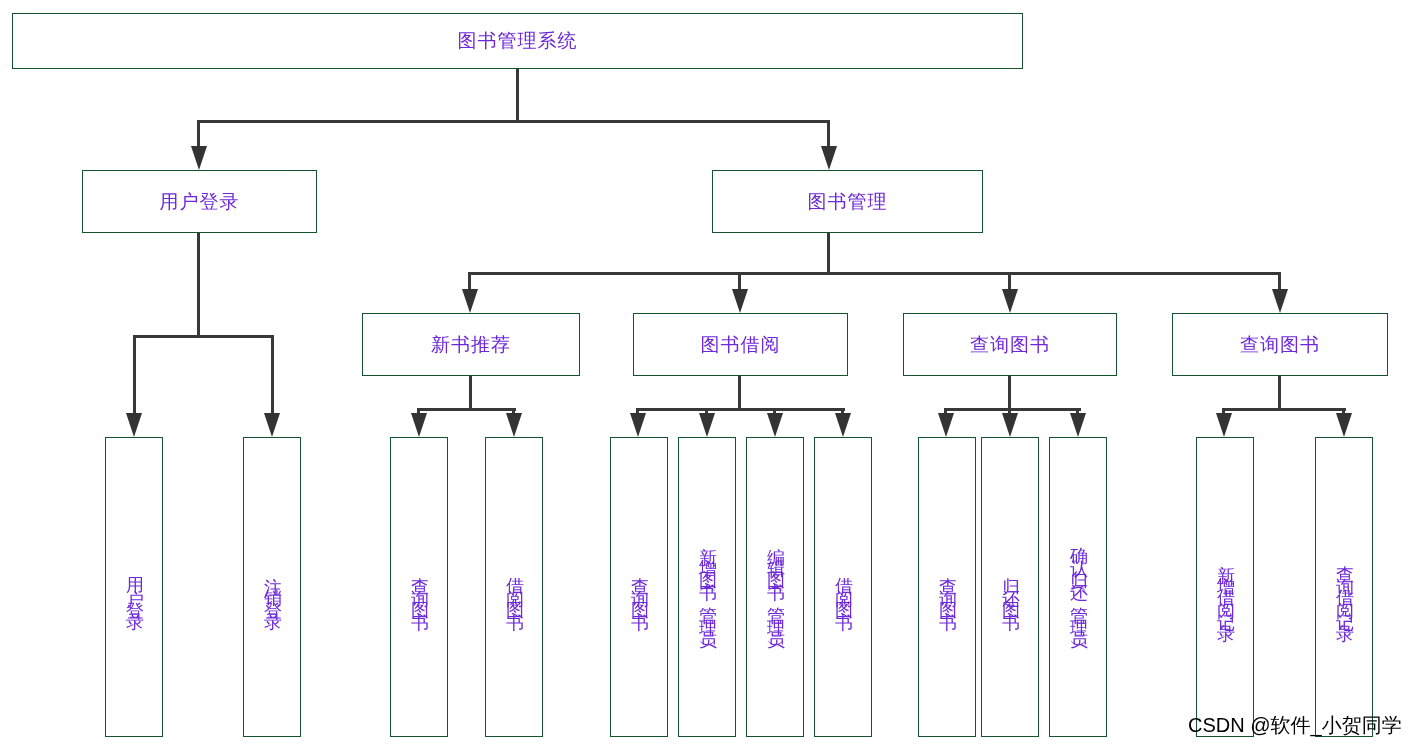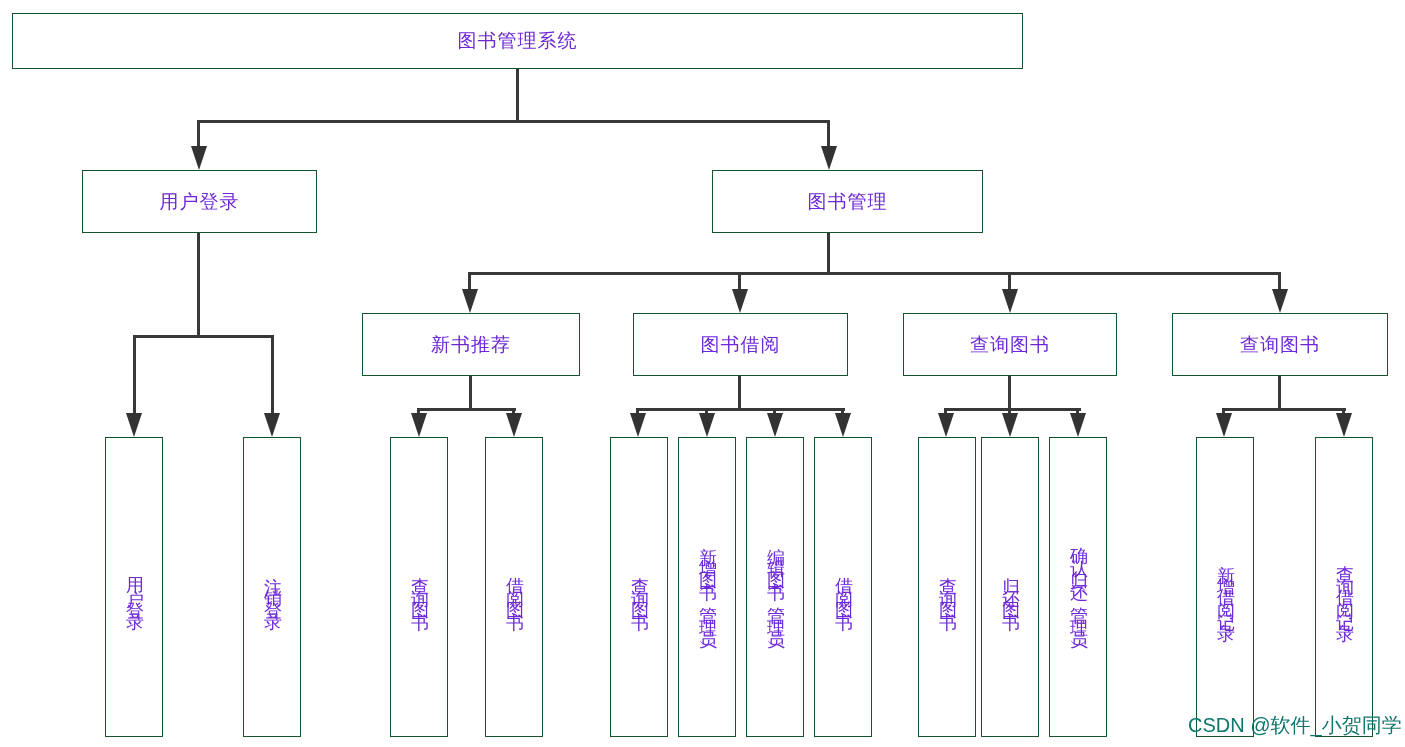--- a/index.html
+++ b/index.html
@@ -12,21 +12,21 @@
   .node.h { font-size:19px; letter-spacing:1px; }
   .node.v { font-size:18px; }
   .node.v .vtext { writing-mode:vertical-rl; text-orientation:mixed; letter-spacing:12px; line-height:1.1; }
   .line { position:absolute; background:#383838; z-index:1; }
   .vl { width:3px; }
   .hl { height:3px; }
   .arrow {
     position:absolute; width:0; height:0; z-index:1;
     border-left:8px solid transparent; border-right:8px solid transparent; border-top:24px solid #333333;
   }
-  .watermark { position:absolute; left:1188px; top:712px; color:#0f766e; font-size:20px; z-index:5; white-space:nowrap; }
+  .watermark { position:absolute; left:1188px; top:712px; color:#000000; font-size:20px; z-index:5; white-space:nowrap; }
 </style>
 </head>
 <body>
 
 <div class="diagram">
 
   <div class="node h" style="left:12px; top:13px; width:1011px; height:56px;">
     <span>图书管理系统</span>
   </div>
 

